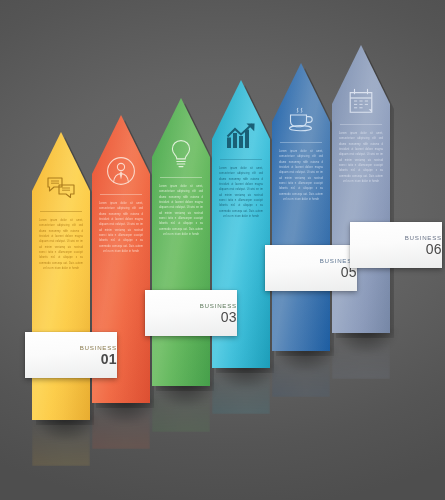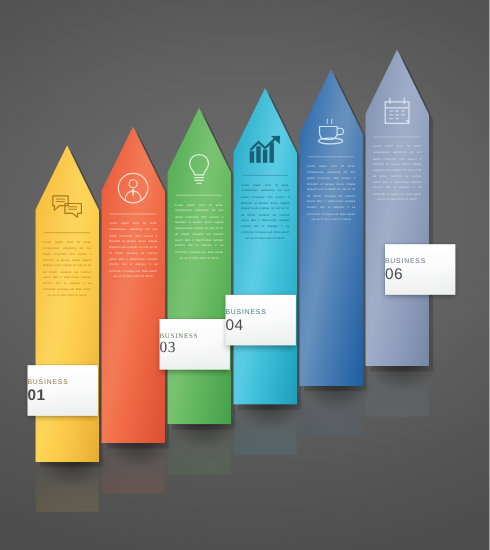--- a/index.html
+++ b/index.html
@@ -101,27 +101,27 @@
     letter-spacing: 0.06px;
     word-spacing: 0.2px;
     opacity: 0.92;
     overflow: hidden;
   }
 
   
   .plate {
     position: absolute;
     height: 46px;
-    width: 64px;
+    width: 92px;
     background: linear-gradient(175deg, #ffffff 0%, #fbfbfb 45%, #eceded 100%);
     box-shadow: 0 2px 5px rgba(0,0,0,0.33), 0 0 1px rgba(0,0,0,0.22);
     z-index: 6;
     display: flex;
     flex-direction: column;
-    align-items: flex-start;
+    align-items: flex-end;
     justify-content: center;
   }
 
   .plate-title {
     font-size: 6.2px;
     letter-spacing: 0.75px;
     font-weight: 400;
     margin-bottom: 1px;
   }
 
@@ -214,21 +214,21 @@
     <div class="col-content" style="left: 152px; top: 138px; z-index: 22;">
       <div class="icon-wrap">
         <svg width="24" height="30" viewBox="0 0 24 30" fill="none" stroke="#dff0d8" stroke-width="1.1">
         <path d="M12 1.6c-5 0-8.6 3.6-8.6 8.3 0 3.4 2 5.3 3.3 7 .9 1.2 1.1 2 1.1 3h8.4c0-1 .2-1.8 1.1-3 1.3-1.7 3.3-3.6 3.3-7 0-4.7-3.6-8.3-8.6-8.3z"></path>
         <path d="M7.8 22.5h8.4M8.2 25h7.6M10 27.6h4" stroke-linecap="round"></path>
       </svg>
       </div>
       <div class="divider" style="background: rgb(207, 232, 198);"></div>
       <div class="body-text" style="color: rgb(223, 240, 216); max-height: 100px;">Lorem ipsum dolor sit amet, consectetuer adipiscing elit sed diamo nonummy nibh euismo d tincidunt ut laoreet dolore magna aliquam erat volutpat. Ut wisi en im ad minim veniamq uis nostrud exerci tatio n ullamcorper suscipit lobortis nisl ut aliquipe x ea commodo consequ uat. Duis autem vel eu m iriure dolor in hendr</div>
     </div>
-    <div class="plate" style="left: 145px; top: 290px; z-index: 42; font-family: Liberation Serif, serif;">
+    <div class="plate" style="left: 145px; top: 290px; z-index: 42;">
       <div class="plate-title" style="color: rgb(94, 122, 92);">BUSINESS</div>
       <div class="plate-num" style="color: rgb(74, 74, 74);">03</div>
     </div>
     <div class="floor-shadow" style="left: 217px; top: 364px;"></div>
     <div class="reflection" style="left: 212px; top: 368px; height: 46px; background: linear-gradient(95deg, rgb(30, 167, 196) 0%, rgb(69, 198, 224) 55%, rgb(47, 183, 212) 100%);"></div>
     <div class="arrow-shadow" style="left: 216px; top: 85px; height: 288px;"></div>
     <div class="col" style="left: 212px; top: 80px; height: 288px; z-index: 5;">
       <div class="arrow" style="top: 0px; height: 288px;">
         <div class="arrow-inner" style="background: linear-gradient(100deg, rgb(30, 167, 196) 0%, rgb(69, 198, 224) 48%, rgb(47, 183, 212) 74%, rgb(30, 167, 196) 100%);"></div>
       </div>
@@ -240,43 +240,43 @@
         <rect x="7" y="10" width="4" height="15"></rect>
         <rect x="13" y="13" width="4" height="12"></rect>
         <rect x="19" y="6.5" width="4" height="18.5"></rect>
         <path d="M1.5 13.5 L9 6 L15 11.5 L26 1.2" stroke="#1a6076" stroke-width="2" fill="none"></path>
         <path d="M20.5 0.6 L28.6 0.4 L28.2 8.2 Z"></path>
       </svg>
       </div>
       <div class="divider" style="background: rgb(45, 138, 163);"></div>
       <div class="body-text" style="color: rgb(26, 95, 117); max-height: 96px;">Lorem ipsum dolor sit amet, consectetuer adipiscing elit sed diamo nonummy nibh euismo d tincidunt ut laoreet dolore magna aliquam erat volutpat. Ut wisi en im ad minim veniamq uis nostrud exerci tatio n ullamcorper suscipit lobortis nisl ut aliquipe x ea commodo consequ uat. Duis autem vel eu m iriure dolor in hendr</div>
     </div>
-    <div class="plate" style="left: 205px; top: 268px; z-index: 43;">
-      <div class="plate-title" style="color: rgb(63, 124, 144);">BUSINESS</div>
-      <div class="plate-num" style="color: rgb(74, 74, 74);">04</div>
-    </div>
     <div class="floor-shadow" style="left: 277px; top: 347px;"></div>
     <div class="reflection" style="left: 272px; top: 351px; height: 46px; background: linear-gradient(95deg, rgb(31, 99, 171) 0%, rgb(84, 131, 181) 55%, rgb(58, 115, 176) 100%);"></div>
     <div class="arrow-shadow" style="left: 276px; top: 68px; height: 288px;"></div>
     <div class="col" style="left: 272px; top: 63px; height: 288px; z-index: 6;">
       <div class="arrow" style="top: 0px; height: 288px;">
         <div class="arrow-inner" style="background: linear-gradient(100deg, rgb(31, 99, 171) 0%, rgb(84, 131, 181) 48%, rgb(58, 115, 176) 74%, rgb(31, 99, 171) 100%);"></div>
       </div>
     </div>
     <div class="col-content" style="left: 272px; top: 103px; z-index: 24;">
       <div class="icon-wrap">
         <svg width="30" height="28" viewBox="0 0 30 28" fill="none" stroke="#cfe0f2" stroke-width="1.1">
         <path d="M4.5 10h16v6.2c0 3.2-2.6 5.6-5.8 5.6h-4.4c-3.2 0-5.8-2.4-5.8-5.6z"></path>
         <path d="M20.5 11.6h2.6c1.8 0 3.1 1.3 3.1 2.9s-1.3 2.9-3.1 2.9h-2.6"></path>
         <ellipse cx="14.5" cy="23.2" rx="11" ry="2.6"></ellipse>
         <path d="M11.5 7.4c1.6-1.3-1.4-2.6 0.2-4.2M15.5 7.4c1.6-1.3-1.4-2.6 0.2-4.2" stroke-linecap="round" stroke-width="0.9"></path>
       </svg>
       </div>
       <div class="divider" style="background: rgb(169, 196, 226);"></div>
       <div class="body-text" style="color: rgb(201, 218, 238); max-height: 90px;">Lorem ipsum dolor sit amet, consectetuer adipiscing elit sed diamo nonummy nibh euismo d tincidunt ut laoreet dolore magna aliquam erat volutpat. Ut wisi en im ad minim veniamq uis nostrud exerci tatio n ullamcorper suscipit lobortis nisl ut aliquipe x ea commodo consequ uat. Duis autem vel eu m iriure dolor in hendr</div>
+    </div>
+    <div class="plate" style="left: 265px; top: 245px; z-index: 44;">
+      <div class="plate-title" style="color: rgb(93, 117, 146);">BUSINESS</div>
+      <div class="plate-num" style="color: rgb(74, 74, 74);">05</div>
     </div>
     <div class="floor-shadow" style="left: 337px; top: 329px;"></div>
     <div class="reflection" style="left: 332px; top: 333px; height: 46px; background: linear-gradient(95deg, rgb(125, 143, 176) 0%, rgb(147, 163, 192) 55%, rgb(138, 154, 187) 100%);"></div>
     <div class="arrow-shadow" style="left: 336px; top: 50px; height: 288px;"></div>
     <div class="col" style="left: 332px; top: 45px; height: 288px; z-index: 7;">
       <div class="arrow" style="top: 0px; height: 288px;">
         <div class="arrow-inner" style="background: linear-gradient(100deg, rgb(125, 143, 176) 0%, rgb(147, 163, 192) 48%, rgb(138, 154, 187) 74%, rgb(125, 143, 176) 100%);"></div>
       </div>
     </div>
     <div class="col-content" style="left: 332px; top: 85px; z-index: 25;">

